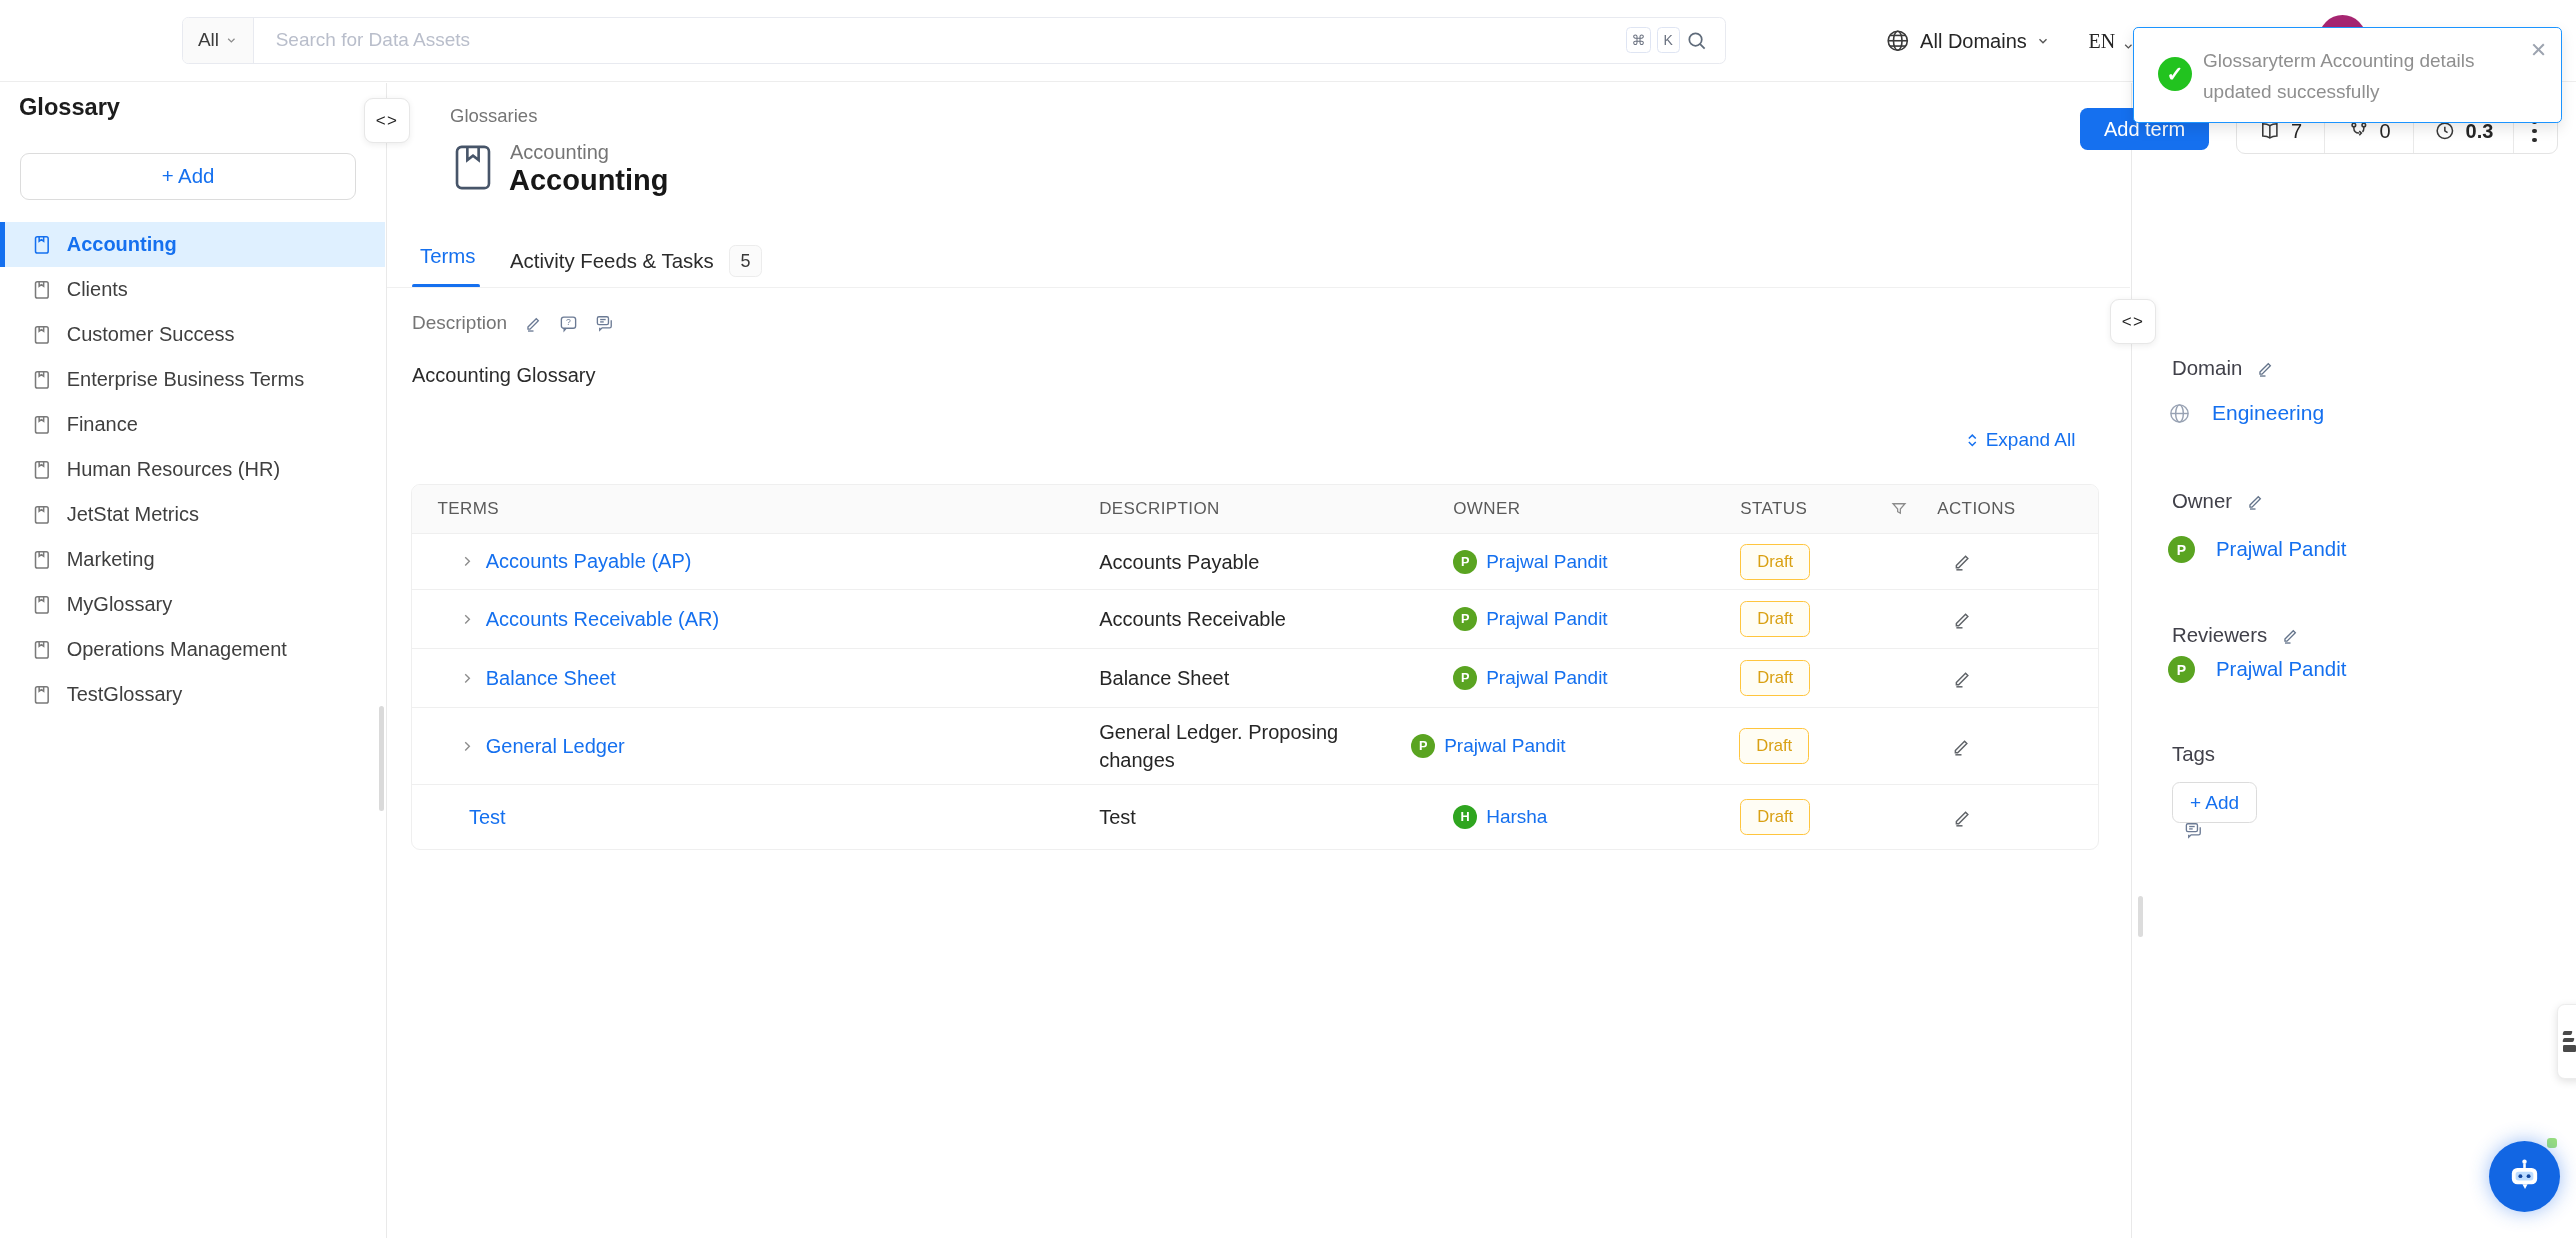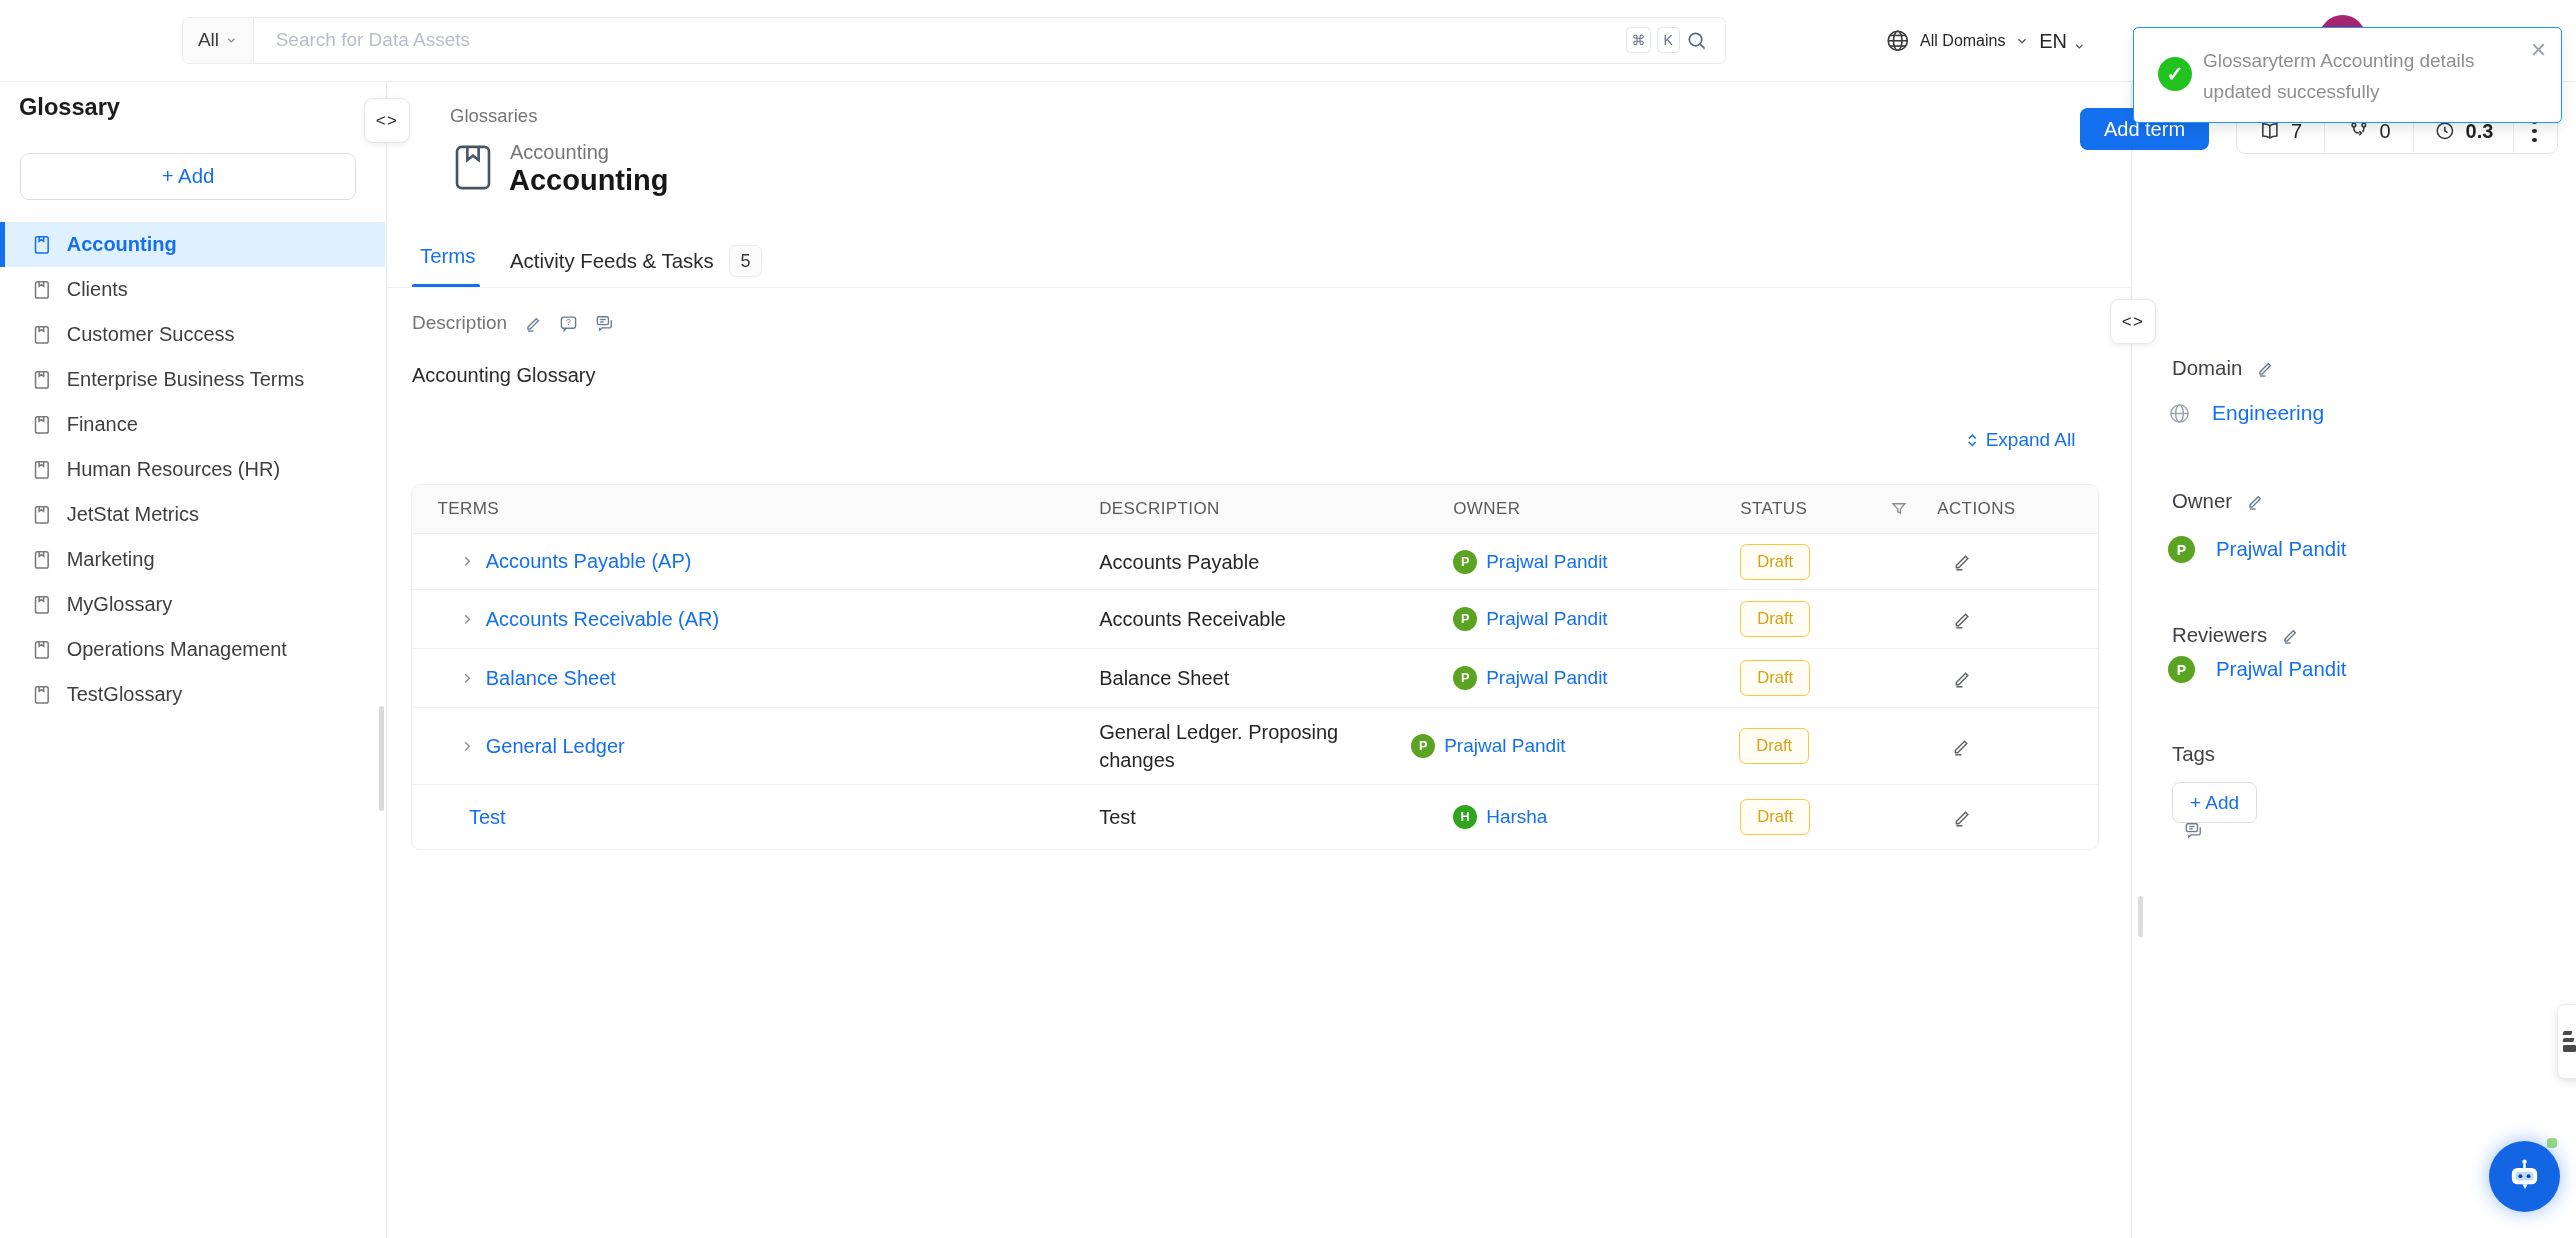--- a/index.html
+++ b/index.html
@@ -21,22 +21,22 @@
 
   
   .topbar{position:absolute;left:0;top:0;width:2576px;height:82px;background:#fff;border-bottom:1.3px solid #ededed;}
   .search{position:absolute;left:182px;top:16.6px;width:1544px;height:47px;border:1.3px solid #e8eaf0;border-radius:6.4px;display:flex;align-items:center;background:#fff;}
   .search-scope{width:71px;align-self:stretch;background:#fafafa;border-right:1.3px solid #e8eaf0;border-radius:5.1px 0 0 5.1px;display:flex;align-items:center;justify-content:center;gap:6.4px;font-size:19px;color:#3c3c3c;cursor:pointer;}
   .search-input{flex:1;border:none;outline:none;padding-left:21.7px;font-size:19px;color:var(--ink);font-family:"Liberation Sans",sans-serif;background:transparent;}
   .search-input::placeholder{color:#b9becb;}
   .kbd{height:25.5px;min-width:23px;padding:0 4.5px;border:1.3px solid #dfe5f3;border-radius:4.5px;color:#6b7280;font-size:14px;display:flex;align-items:center;justify-content:center;margin-right:5.7px;background:#fff;}
   .topbar-right{position:absolute;left:1885px;top:0;height:82px;display:flex;align-items:center;gap:10.2px;}
   .domains{display:flex;align-items:center;gap:9.6px;cursor:pointer;}
-  .domains-label{font-size:16px;color:#262626;}
-  .lang{display:flex;align-items:flex-end;gap:6.4px;cursor:pointer;font-size:20px;color:#262626;}
+  .domains-label{font-size:20px;color:#262626;}
+  .lang{display:flex;align-items:flex-end;gap:6.4px;margin-left:28px;cursor:pointer;font-size:20px;color:#262626;font-family:Liberation Serif, serif;}
   .avatar-top{position:absolute;left:2319px;top:15.3px;width:47px;height:47px;border-radius:50%;background:#a62671;z-index:1;}
 
   
   .toast{position:absolute;left:2133px;top:27px;width:429px;height:96px;background:#fff;border:1.9px solid var(--toast-border);border-radius:5.1px;box-shadow:0 5.1px 14px rgba(0,0,0,.10);z-index:50;}
   .toast-check{position:absolute;left:24px;top:29px;width:34px;height:34px;border-radius:50%;background:var(--success);color:#fff;display:flex;align-items:center;justify-content:center;font-size:20.4px;font-weight:700;}
   .toast-msg{position:absolute;left:69px;top:16.6px;width:318px;font-size:19px;line-height:31px;color:#8f8f8f;}
   .toast-close{position:absolute;right:14px;top:10.2px;font-size:20.4px;color:#9ca3af;cursor:pointer;}
 
   
   .add-term{position:absolute;left:2080px;top:108px;width:129px;height:42px;background:var(--primary);color:#fff;font-size:20px;border:none;border-radius:7.6px;display:flex;align-items:center;justify-content:center;cursor:pointer;z-index:5;}

